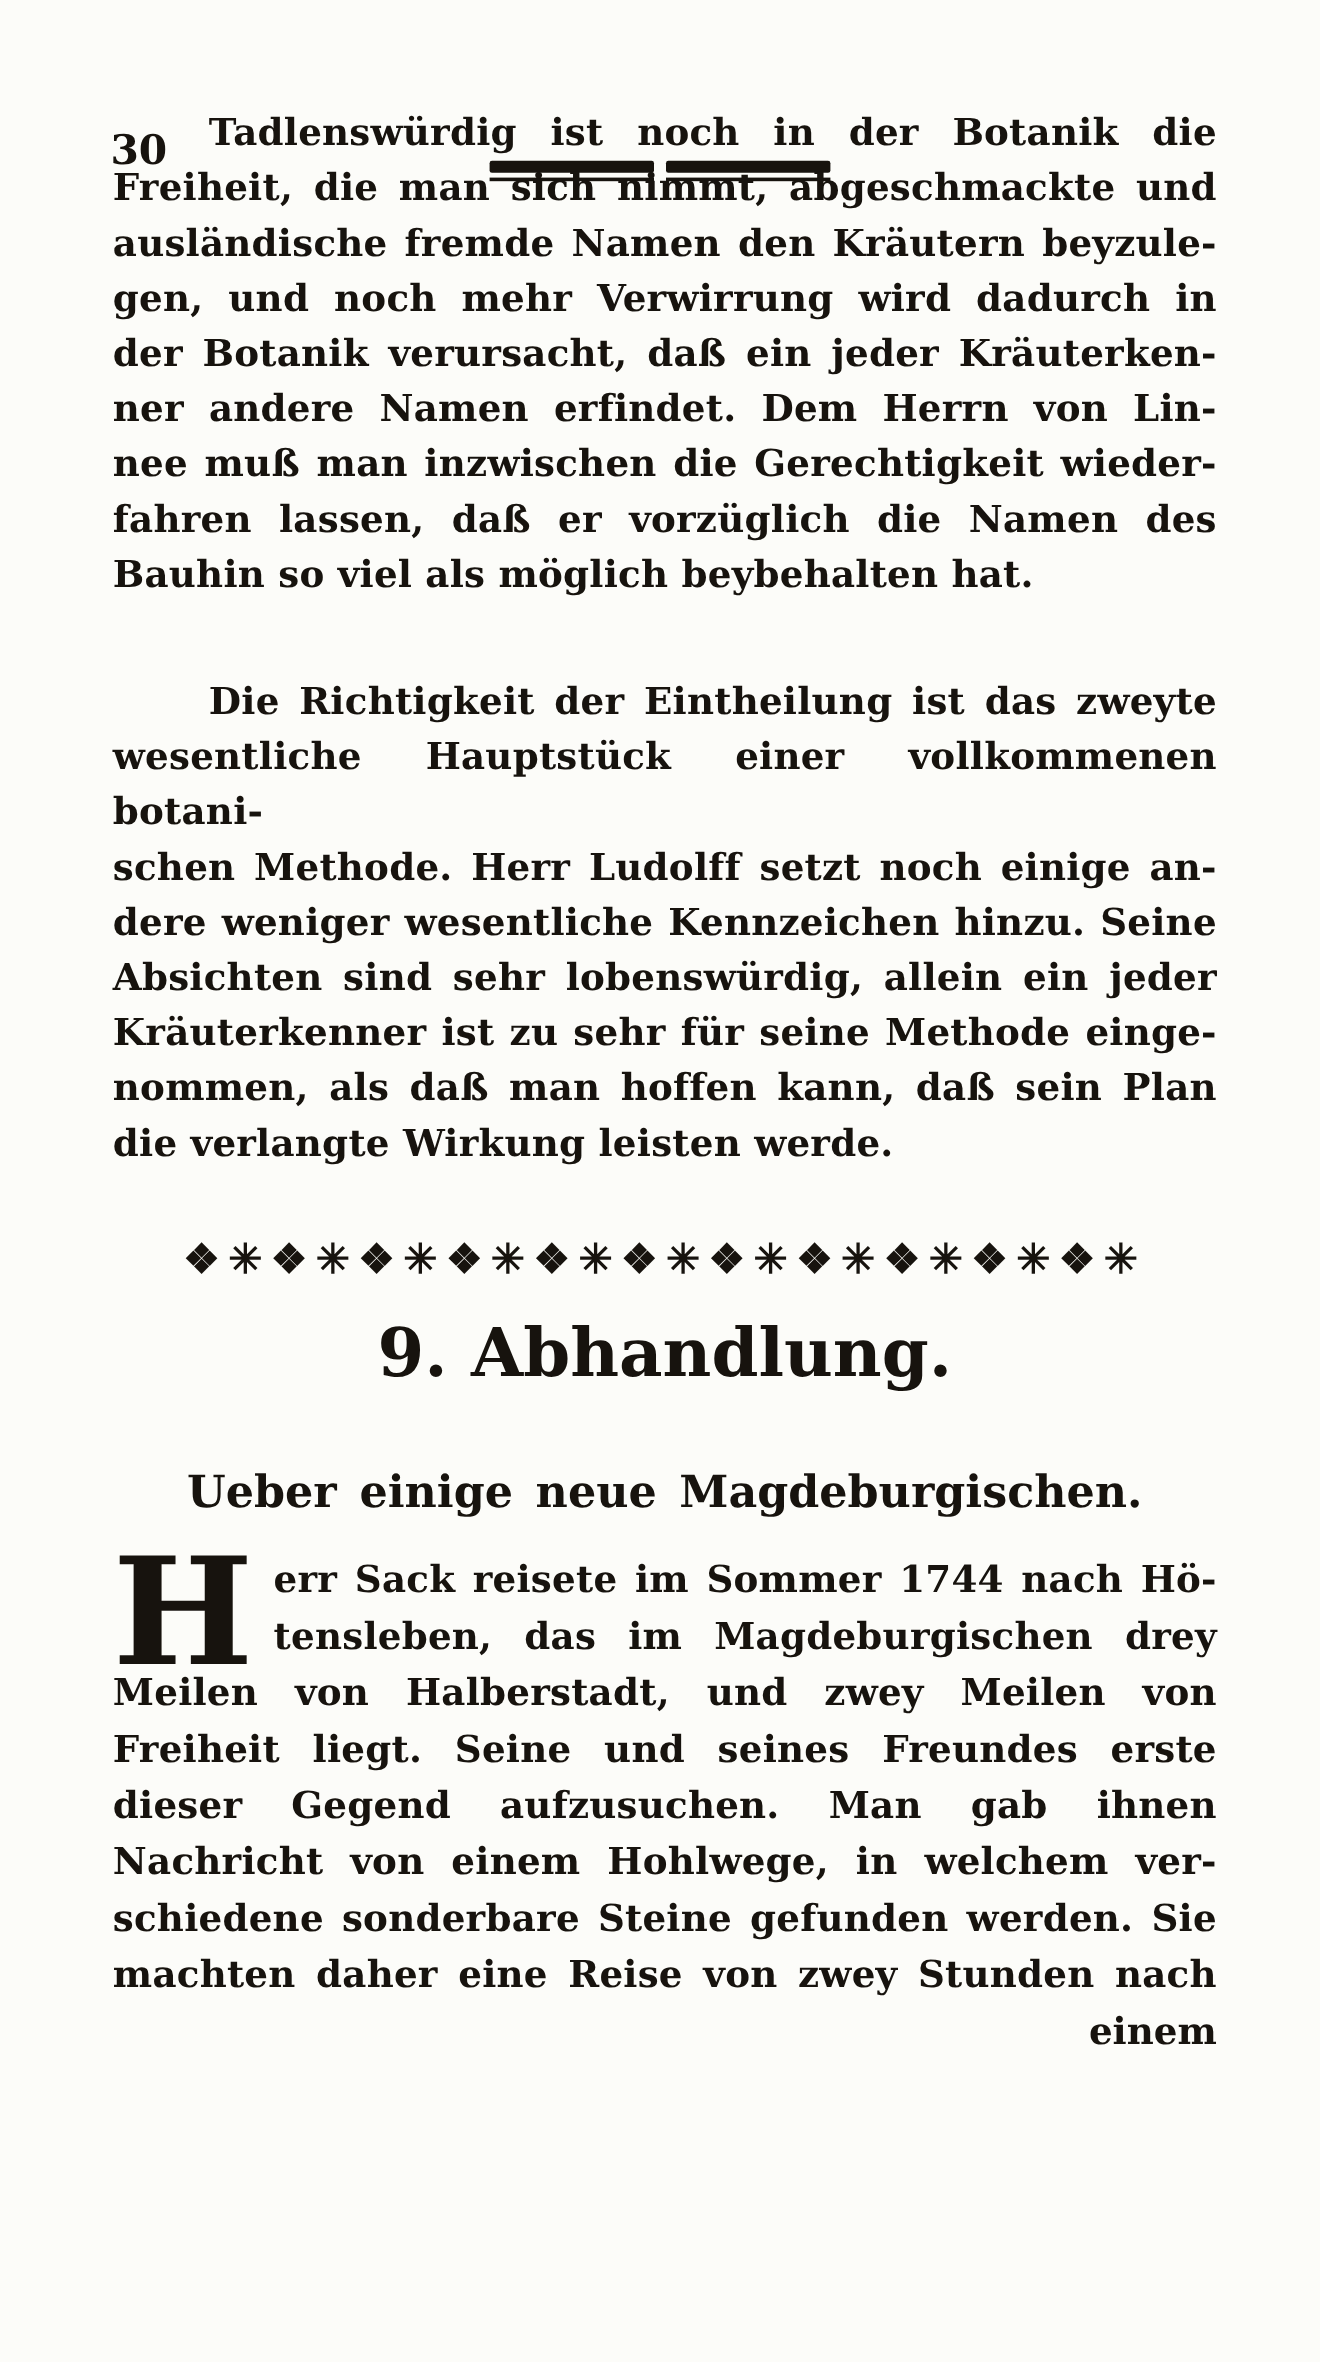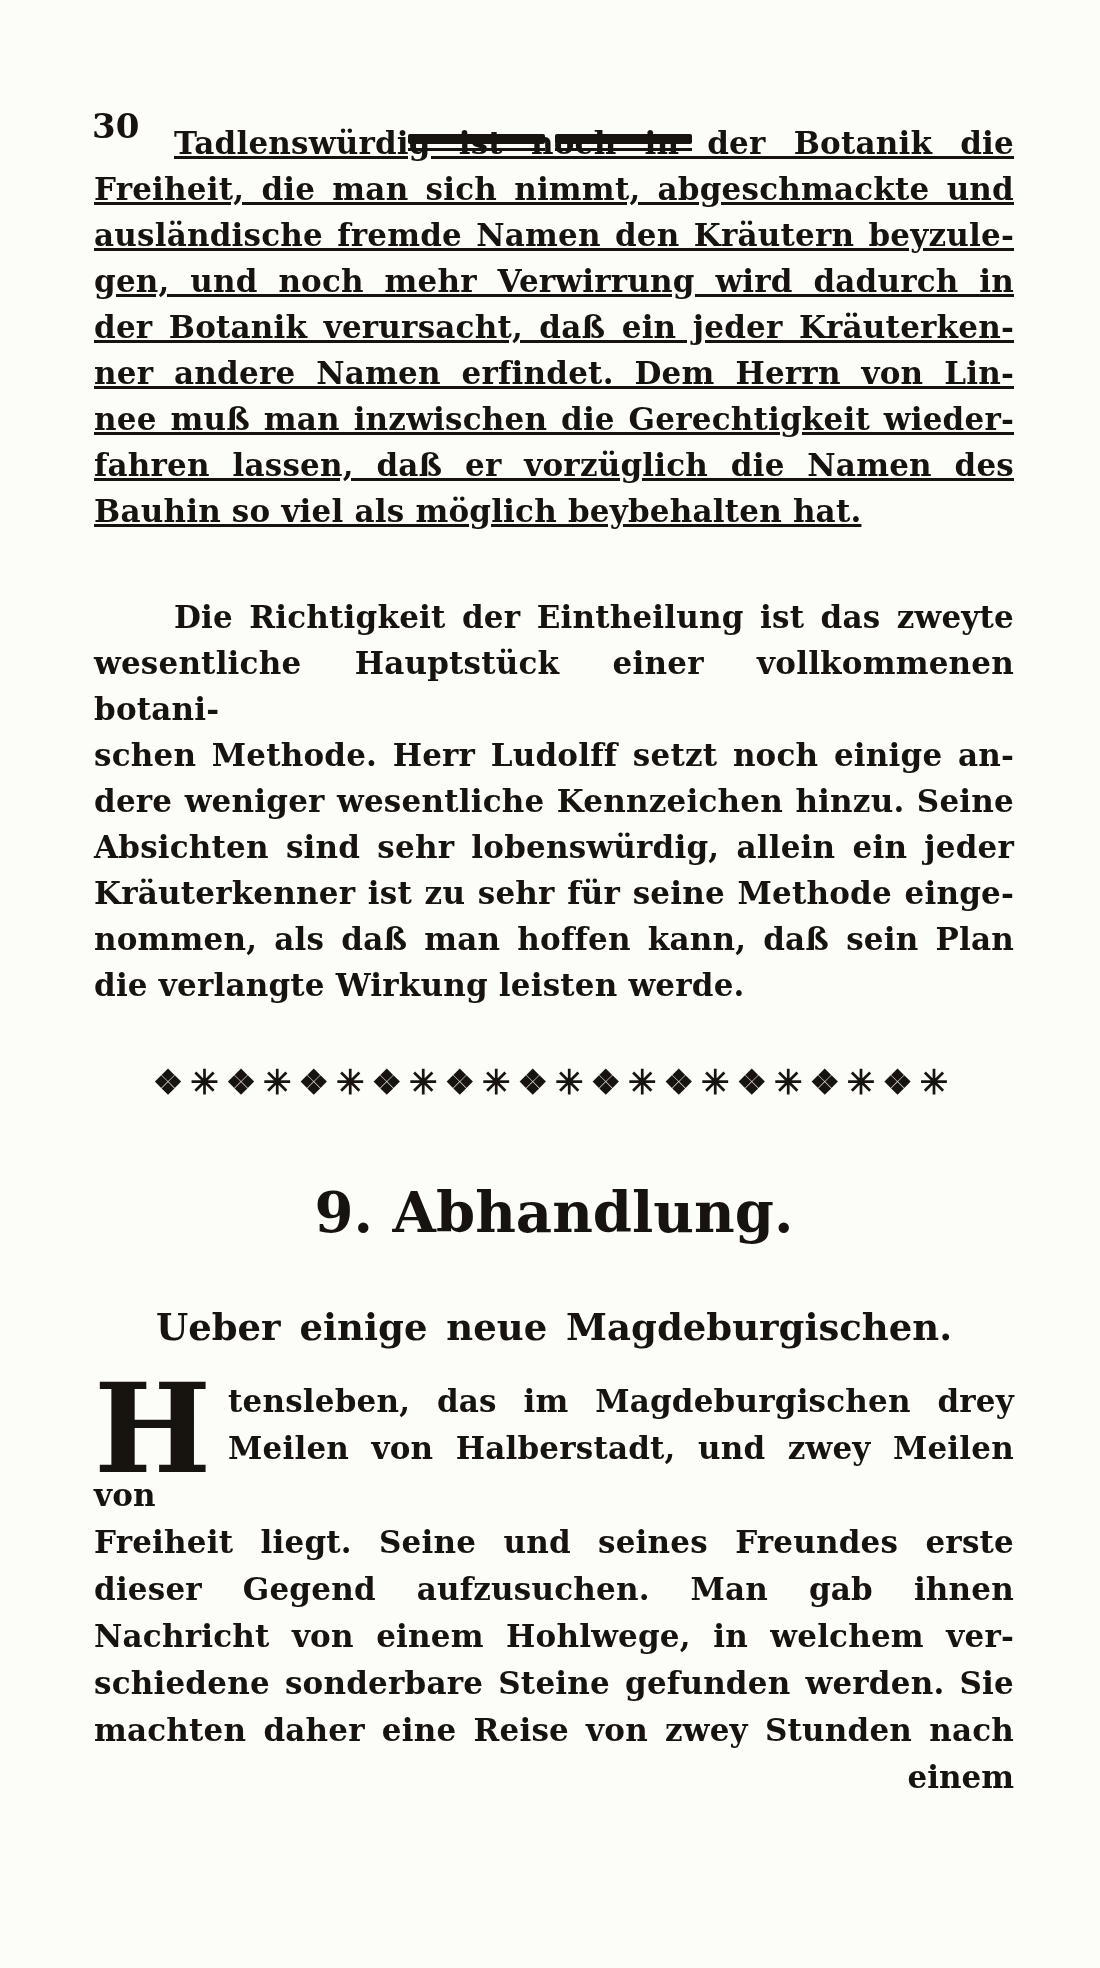--- a/index.html
+++ b/index.html
@@ -48,32 +48,32 @@
   .line {
     text-align: justify;
     text-align-last: justify;
     white-space: normal;
   }
   .line.short {
     text-align: left;
     text-align-last: left;
   }
   .line.indent { padding-left: 80px; }
-  .p1 { margin-top: 120px; text-decoration: underline; }
+  .p1 { margin-top: 88px; }
   .p2 { margin-top: 60px; }
   .ornaments {
     margin-top: 50px;
     text-align: center;
     font-size: 34px;
     line-height: 48px;
     letter-spacing: 7px;
     font-weight: bold;
   }
   .heading {
-    margin-top: 70px;
+    margin-top: 18px;
     text-align: center;
     font-size: 56px;
     line-height: 72px;
     font-weight: bold;
   }
   .subtitle {
     margin-top: 54px;
     text-align: center;
     font-size: 37px;
     line-height: 50px;
@@ -141,20 +141,21 @@
     </div>
 
     <div class="ornaments">❖✳❖✳❖✳❖✳❖✳❖✳❖✳❖✳❖✳❖✳❖✳</div>
 
     <h1 class="heading">9. Abhandlung.</h1>
 
     <h2 class="subtitle">Ueber einige neue Magdeburgischen.</h2>
 
     <div class="para p3">
       <div class="dropcap">H</div>
+      <div class="line">err Sack reisete im Sommer 1744 nach Hö-</div>
       <div class="line">tensleben, das im Magdeburgischen drey</div>
       <div class="line">Meilen von Halberstadt, und zwey Meilen von</div>
       <div class="line">Freiheit liegt. Seine und seines Freundes erste</div>
       <div class="line">dieser Gegend aufzusuchen. Man gab ihnen</div>
       <div class="line">Nachricht von einem Hohlwege, in welchem ver-</div>
       <div class="line">schiedene sonderbare Steine gefunden werden. Sie</div>
       <div class="line">machten daher eine Reise von zwey Stunden nach</div>
     </div>
 
     <div class="catchword">einem</div>

